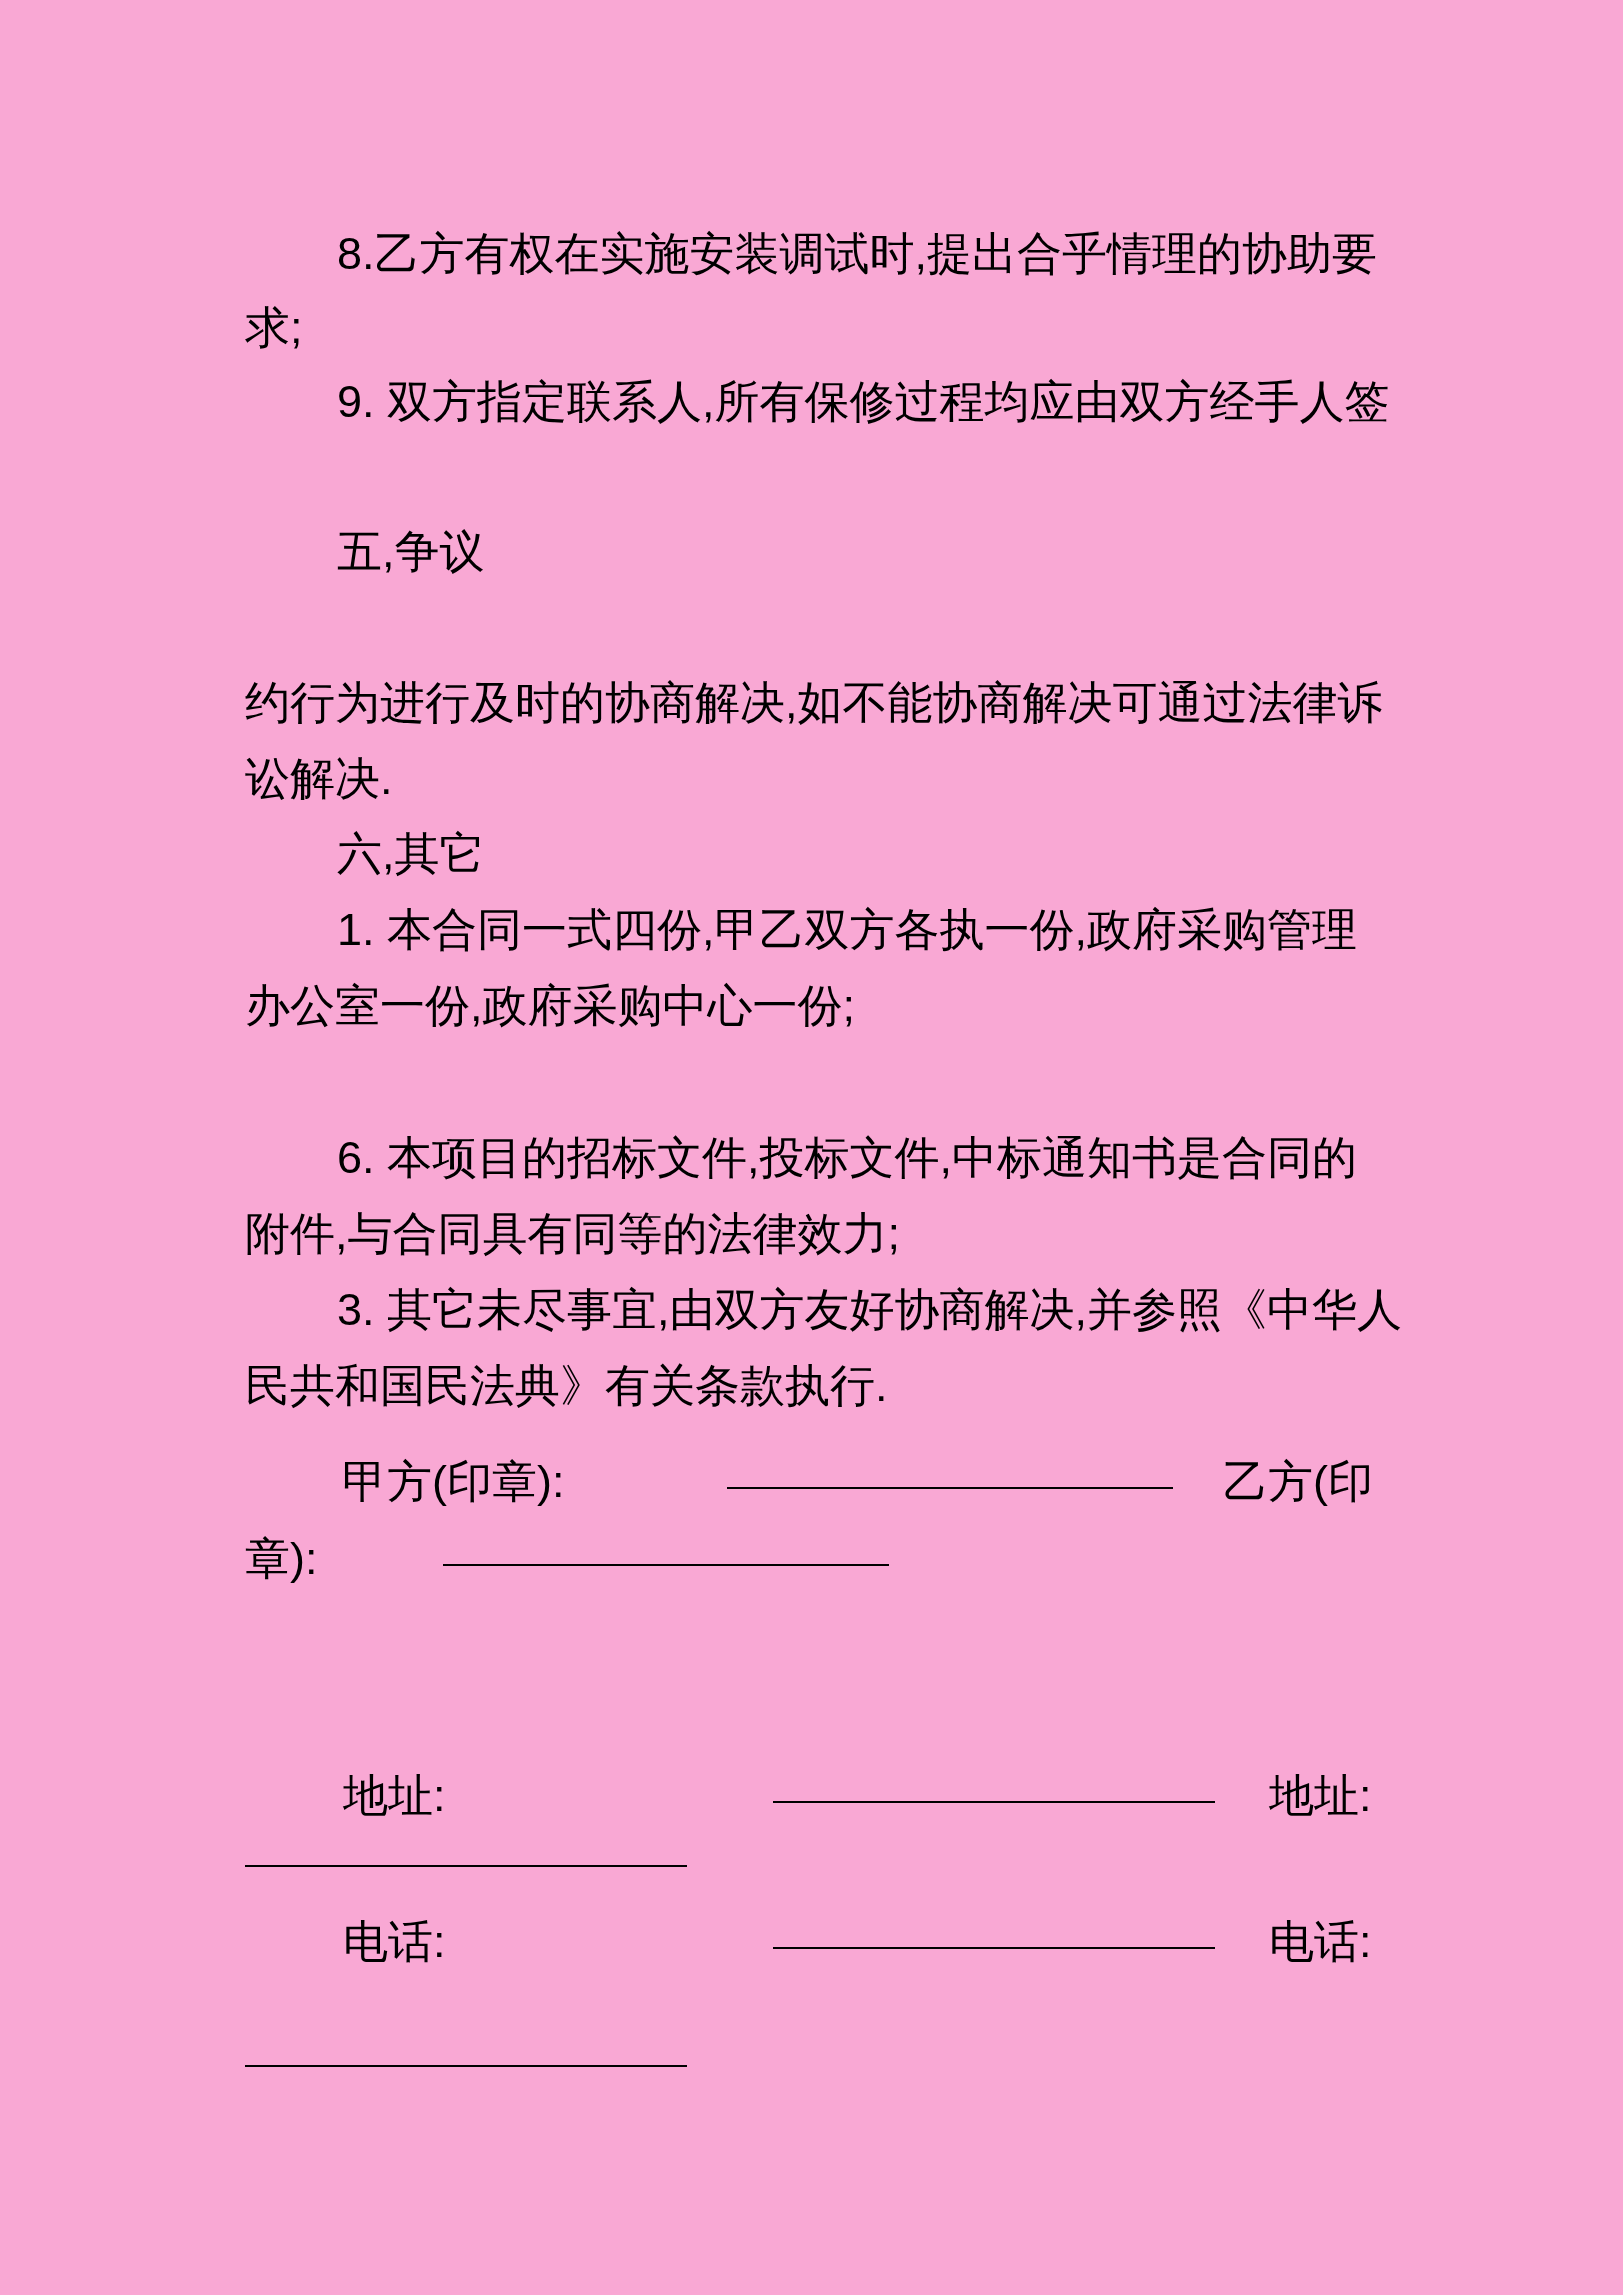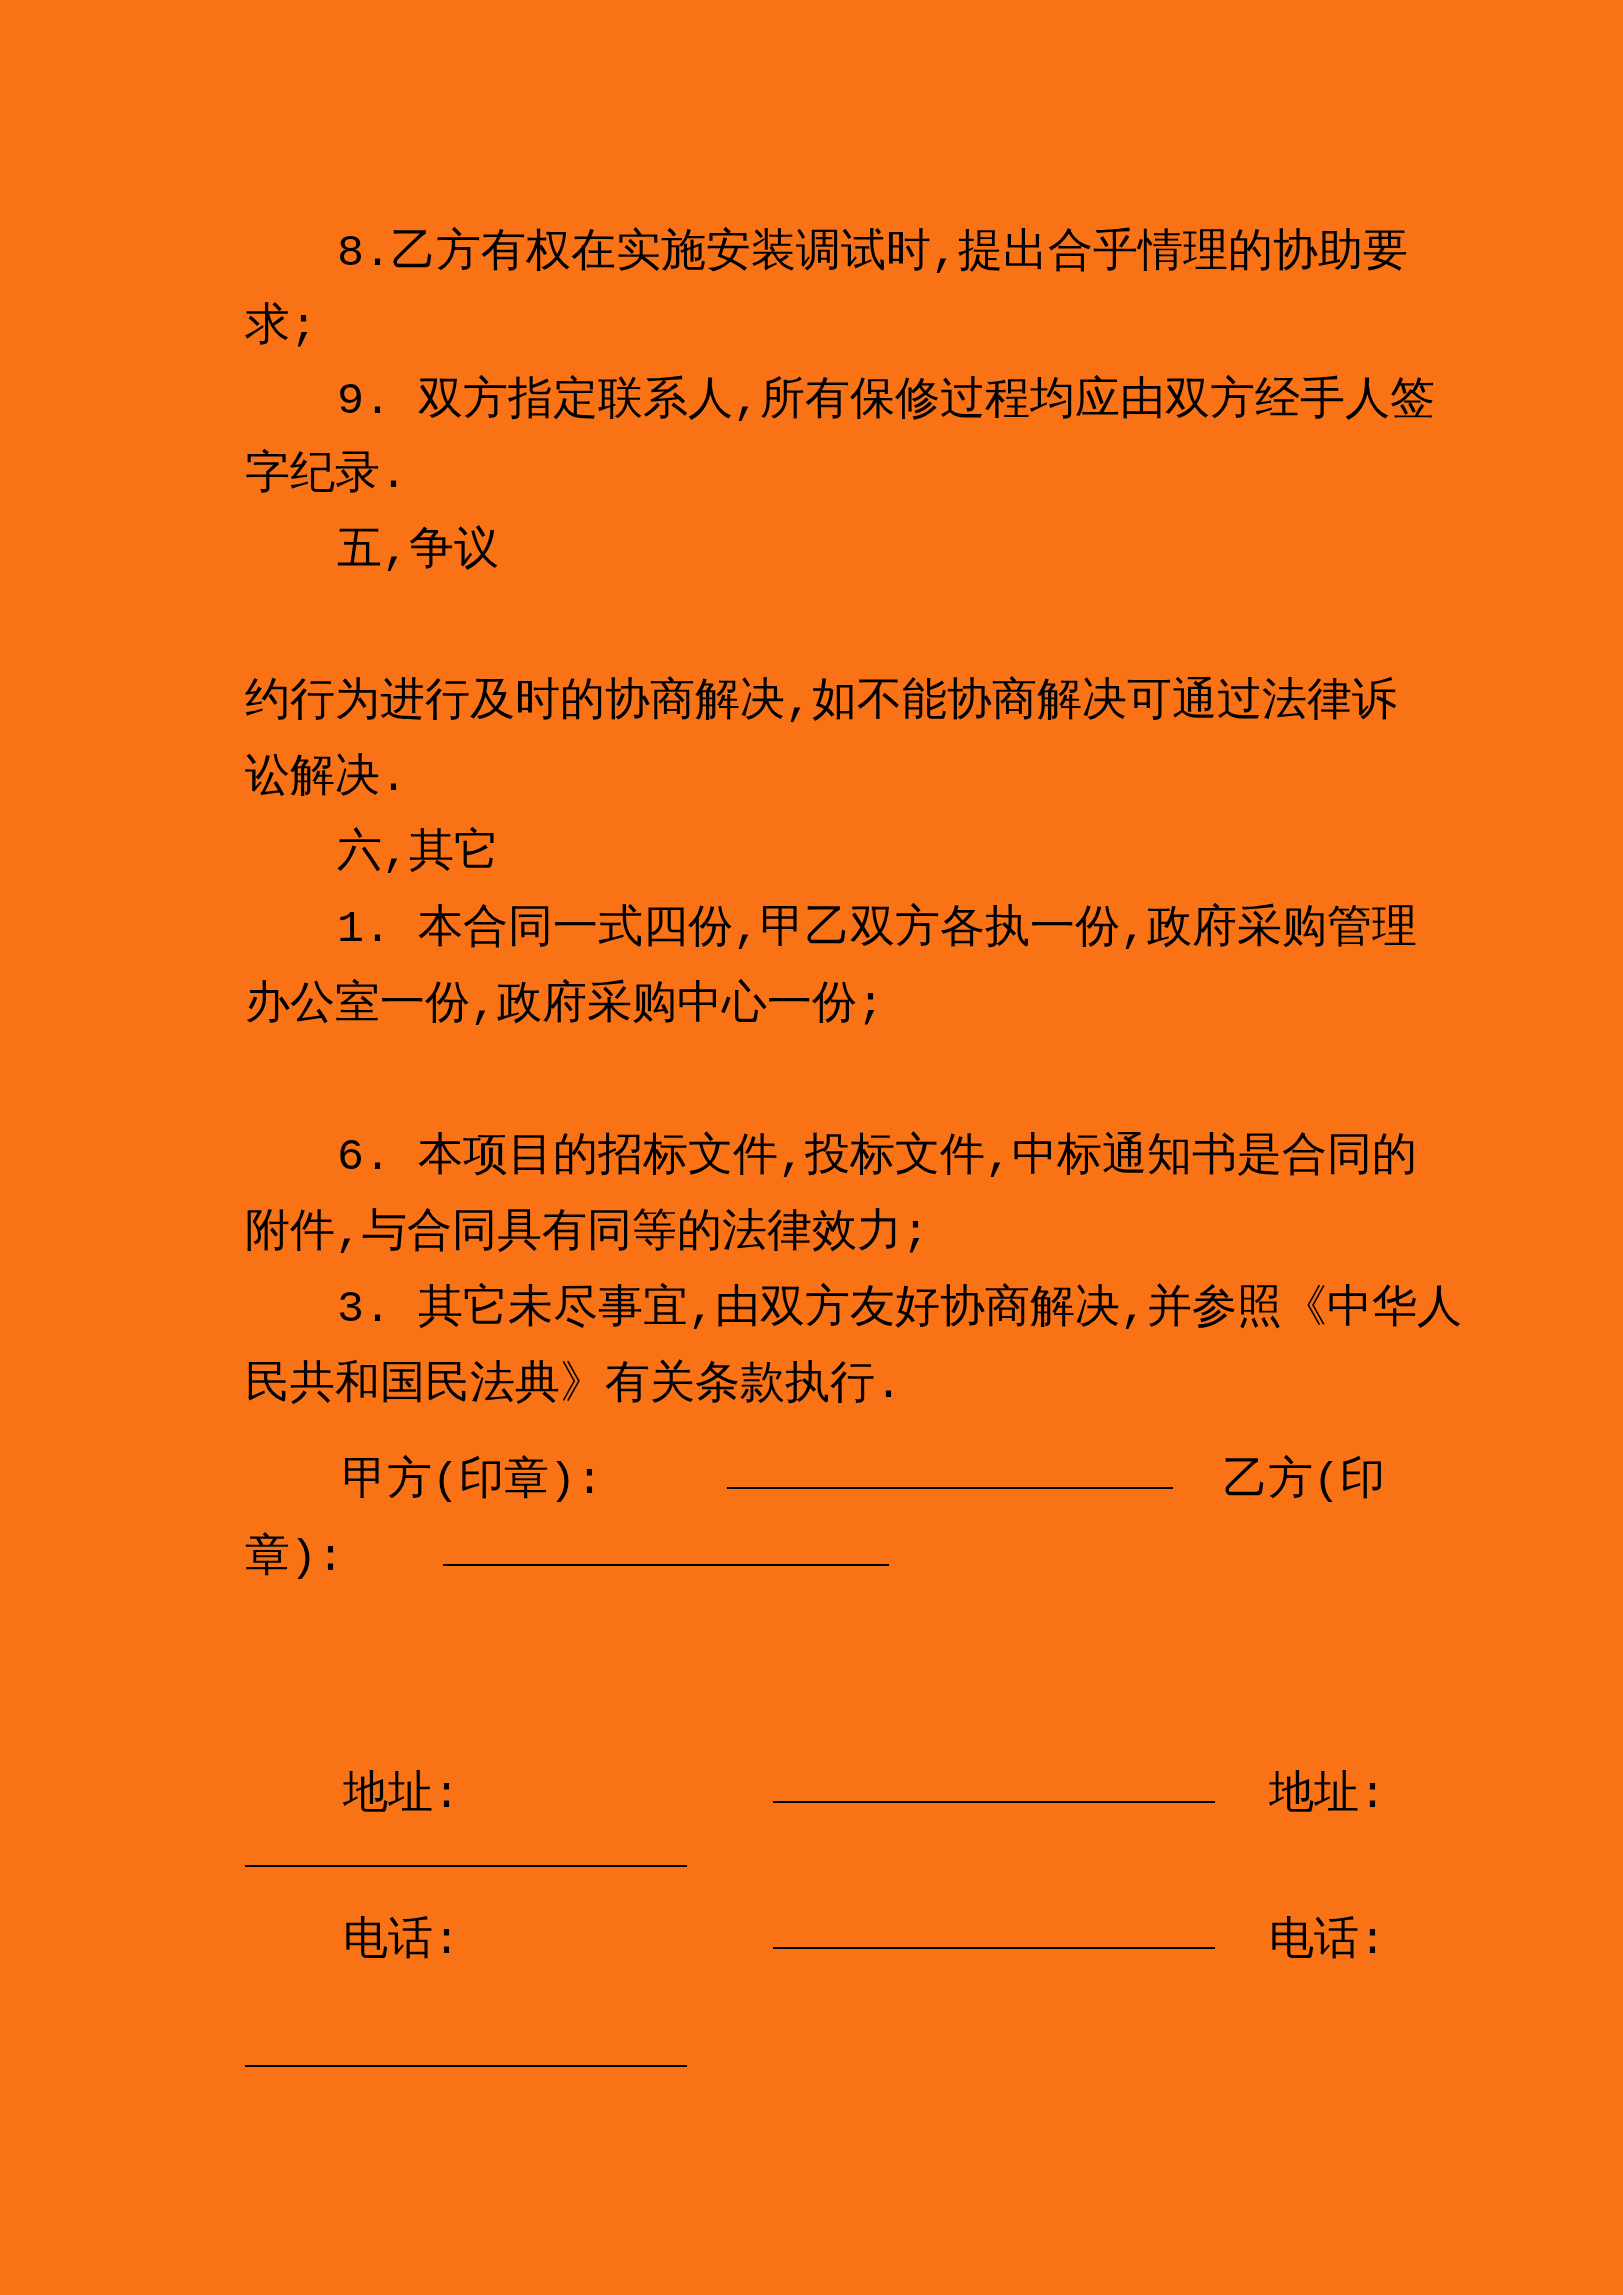--- a/index.html
+++ b/index.html
@@ -4,23 +4,23 @@
 <style>
   html, body {
     margin: 0;
     padding: 0;
     background: #ffffff;
   }
   .page {
     position: relative;
     width: 1623px;
     height: 2295px;
-    background: #f97316;
+    background: #f9a8d4;
     color: #000000;
-    font-family: Liberation Mono, monospace;
+    font-family: Liberation Sans, sans-serif;
     overflow: hidden;
   }
   .ln {
     position: absolute;
     left: 245px;
     width: 1138px;
     height: 77px;
     line-height: 77px;
     font-size: 45px;
     white-space: pre;
@@ -54,21 +54,20 @@
   }
 </style>
 </head>
 <body>
 
 <div class="page">
 
   <div class="ln ind" style="top:215px">8.乙方有权在实施安装调试时,提出合乎情理的协助要</div>
   <div class="ln" style="top:289px">求;</div>
   <div class="ln ind" style="top:363px">9. 双方指定联系人,所有保修过程均应由双方经手人签</div>
-  <div class="ln" style="top:437px">字纪录.</div>
   <div class="ln ind" style="top:513px">五,争议</div>
   <div class="ln" style="top:664px">约行为进行及时的协商解决,如不能协商解决可通过法律诉</div>
   <div class="ln" style="top:740px">讼解决.</div>
   <div class="ln ind" style="top:815px">六,其它</div>
   <div class="ln ind" style="top:891px">1. 本合同一式四份,甲乙双方各执一份,政府采购管理</div>
   <div class="ln" style="top:967px">办公室一份,政府采购中心一份;</div>
   <div class="ln ind" style="top:1119px">6. 本项目的招标文件,投标文件,中标通知书是合同的</div>
   <div class="ln" style="top:1195px">附件,与合同具有同等的法律效力;</div>
   <div class="ln ind" style="top:1271px">3. 其它未尽事宜,由双方友好协商解决,并参照《中华人</div>
   <div class="ln" style="top:1347px">民共和国民法典》有关条款执行.</div>

